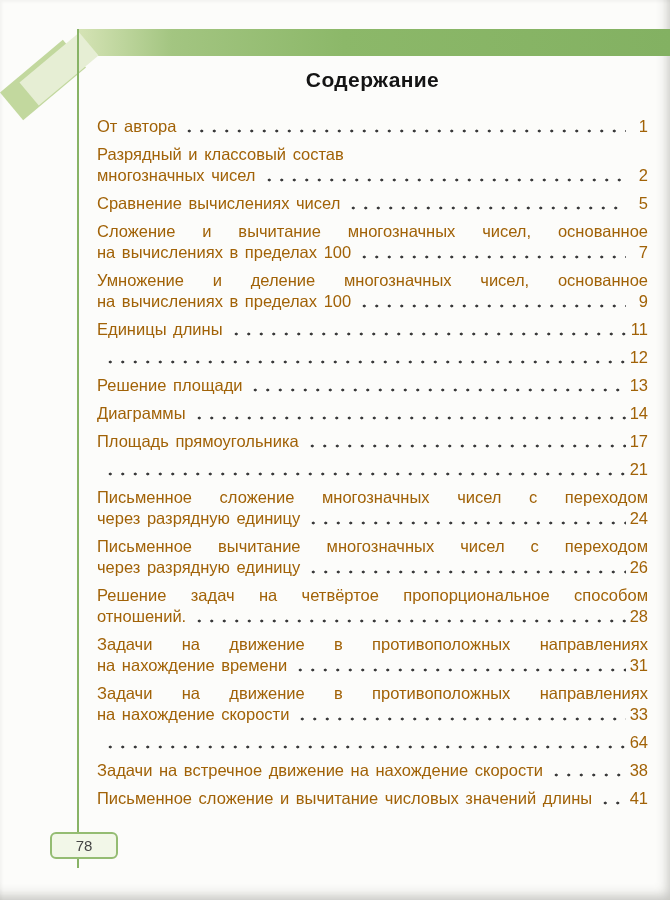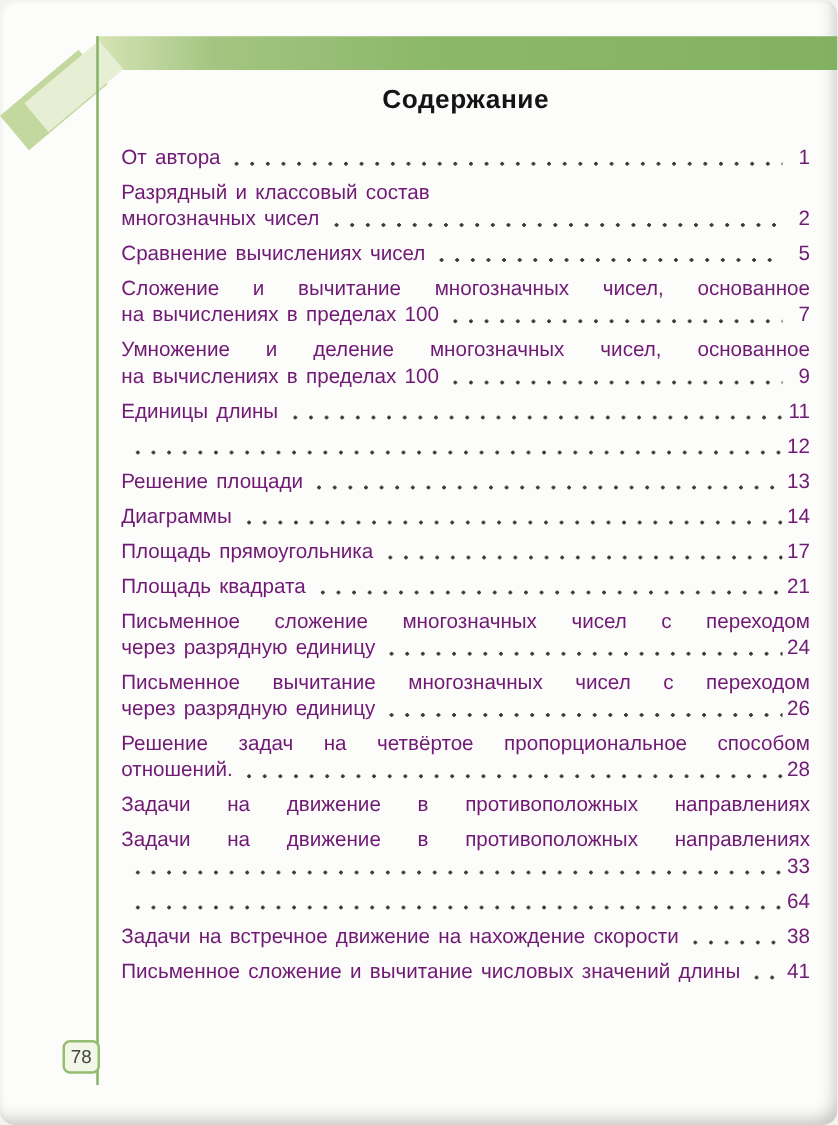--- a/index.html
+++ b/index.html
@@ -8,21 +8,20 @@
     font-family: "Liberation Sans", "DejaVu Sans", sans-serif;
     background: #f4f3f0;
     position: relative;
     overflow: hidden;
   }
   .paper {
     position: absolute; inset: 0;
     background: #fcfcfa;
     box-shadow: inset -7px -9px 12px -5px rgba(70,68,60,.30),
                 inset 2px 2px 3px rgba(0,0,0,.04);
-    border-radius: 12px;
   }
   .top-bar {
     position: absolute; left: 77px; right: 0; top: 29px; height: 27px;
     background: linear-gradient(90deg, #d6e4b6 0%, #a3c581 16%, #8cb869 45%, #83b162 100%);
   }
   .left-rule {
     position: absolute; left: 77px; top: 29px; width: 2px; height: 839px;
     background: #88b366;
   }
   .deco-back {
@@ -34,37 +33,37 @@
     background: #e6eed4; transform: rotate(-40deg);
   }
   .content {
     position: absolute; left: 97px; right: 22px; top: 68px;
   }
   .page-title {
     font-size: 21px; font-weight: bold; color: #141414;
     text-align: center; letter-spacing: .4px;
     margin-bottom: 24px;
   }
-  .toc { font-size: 16.5px; color: #701a75; word-spacing: 2px; }
+  .toc { font-size: 16.5px; color: #a16207; word-spacing: 2px; }
   .entry { margin-bottom: 7px; }
   .tline { line-height: 21px; }
   .tline.just { text-align: justify; text-align-last: justify; }
   .last-row { display: flex; align-items: flex-end; line-height: 21px; }
   .last-title { flex: 0 1 auto; }
   .leader {
     flex: 1 1 12px; min-width: 12px; height: 10px;
     margin: 0 4px 3px 7px; align-self: flex-end;
     background-image: radial-gradient(circle, #3a3a3a 1.4px, transparent 1.6px);
     background-size: 12.5px 6px;
     background-repeat: repeat-x;
     background-position: left bottom;
   }
   .entry-page { flex: none; min-width: 18px; text-align: right; }
   .page-badge {
-    position: absolute; left: 50px; top: 832px; width: 30px; height: 27px;
+    position: absolute; left: 50px; top: 832px; width: 68px; height: 27px;
     background: #f2f7e8; border: 2px solid #94bc72; border-radius: 6px;
     display: flex; align-items: center; justify-content: center;
     font-size: 15px; color: #454545; z-index: 3;
   }
 </style>
 </head>
 <body>
 
 <div class="paper">
   <div class="top-bar"></div>
@@ -142,21 +141,20 @@
         </div>
         <div class="entry">
           <div class="last-row">
             <span class="last-title tline">Площадь прямоугольника</span>
             <span class="leader"></span>
             <span class="entry-page">17</span>
           </div>
         </div>
         <div class="entry">
           <div class="last-row">
-            <span class="last-title tline">Площадь квадрата</span>
             <span class="leader"></span>
             <span class="entry-page">21</span>
           </div>
         </div>
         <div class="entry">
           <div class="tline just">Письменное сложение многозначных чисел с переходом</div>
           <div class="last-row">
             <span class="last-title tline">через разрядную единицу</span>
             <span class="leader"></span>
             <span class="entry-page">24</span>
@@ -173,24 +171,30 @@
         <div class="entry">
           <div class="tline just">Решение задач на четвёртое пропорциональное способом</div>
           <div class="last-row">
             <span class="last-title tline">отношений.</span>
             <span class="leader"></span>
             <span class="entry-page">28</span>
           </div>
         </div>
         <div class="entry">
           <div class="tline just">Задачи на движение в противоположных направлениях</div>
+          <div class="last-row">
+            <span class="last-title tline">на нахождение времени</span>
+            <span class="leader"></span>
+            <span class="entry-page">31</span>
+          </div>
         </div>
         <div class="entry">
           <div class="tline just">Задачи на движение в противоположных направлениях</div>
           <div class="last-row">
+            <span class="last-title tline">на нахождение скорости</span>
             <span class="leader"></span>
             <span class="entry-page">33</span>
           </div>
         </div>
         <div class="entry">
           <div class="last-row">
             <span class="leader"></span>
             <span class="entry-page">64</span>
           </div>
         </div>

